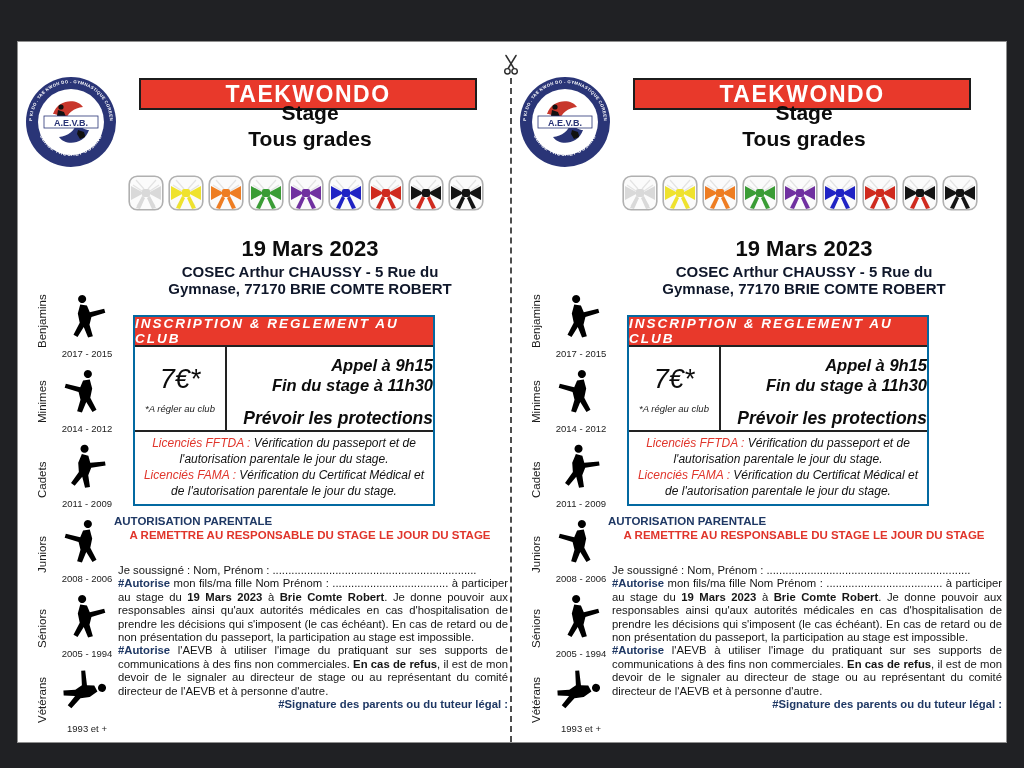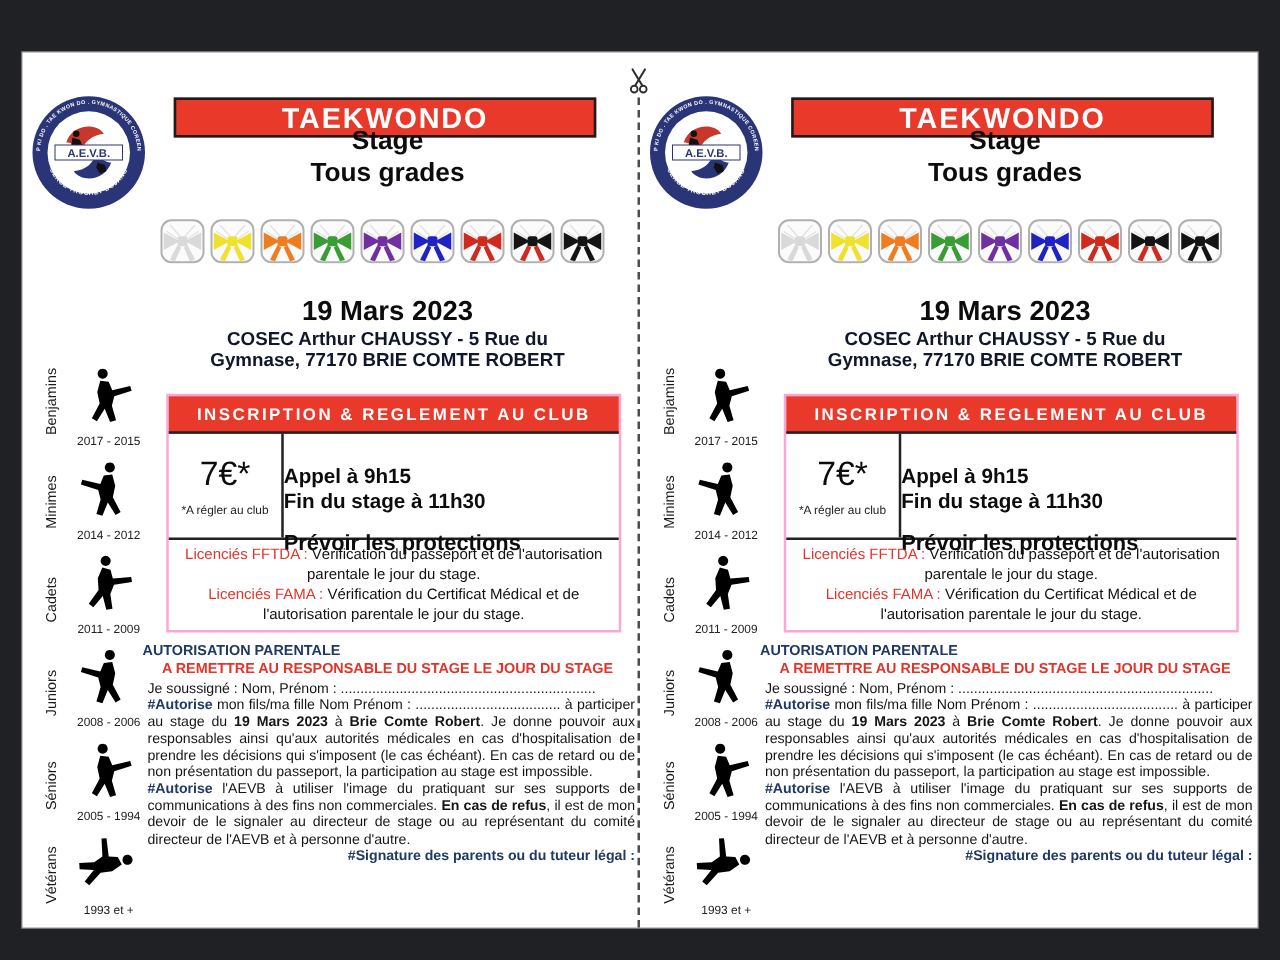--- a/index.html
+++ b/index.html
@@ -70,52 +70,52 @@
   .cat-fig svg { width:100%; height:100%; fill:#000; }
   .cat:nth-of-type(even) .cat-fig svg { transform:scaleX(-1); }
   .cat:nth-of-type(3) .cat-fig svg { transform:rotate(8deg); }
   .cat:nth-of-type(6) .cat-fig svg { transform:rotate(70deg) scaleX(-1); }
   .cat-years {
     position:absolute; left:0; right:0; bottom:6px; padding-left:12px;
     text-align:center; font-size:9.5px; color:#222;margin-top:16px;
   }
 
   
-  .insc { position:absolute; left:115px; top:273px; width:364px; border:2px solid #f9a8d4; }
+  .insc { position:absolute; left:115px; top:273px; width:302px; border:2px solid #0369a1;font-style:italic; }
   .insc-header {
     height:30px; background:var(--banner-red); border-bottom:2px solid #222;
     display:flex; align-items:center; justify-content:center;
     color:#fff; font-weight:bold; font-size:13.5px; letter-spacing:2px;
   }
   .insc-row2 { display:flex; height:85px; border-bottom:2px solid #222; }
   .price-cell {
     width:92px; border-right:2px solid #222;
     display:flex; flex-direction:column; align-items:center; justify-content:center; gap:8px;
   }
   .price-amount { font-size:27px; color:#0c0c0c; }
   .price-note { font-size:9.5px; color:#222; }
-  .schedule-cell { flex:1; text-align:left; padding-top:24px; }
+  .schedule-cell { flex:1; text-align:right; padding-top:8px; }
   .sched-line { font-weight:bold; font-size:16.5px; line-height:20px; color:#0c0c0c; }
   .sched-protect { font-weight:bold; font-size:17.5px; margin-top:13px; color:#0c0c0c; }
   .license-note {
     padding:3px 6px 5px; text-align:center; font-size:12px; line-height:16px; color:#111;
   }
   .red-label { color:var(--red-text); }
 
   
   .auth-title {
     position:absolute; left:96px; top:473px; width:392px; text-align:left;
     font-weight:bold; font-size:11.5px; color:var(--navy);
   }
   .auth-subtitle {
     position:absolute; left:86px; top:487px; width:412px; text-align:center;
     font-weight:bold; font-size:11.5px; color:var(--red-text);
   }
   .auth-body {
-    position:absolute; left:100px; top:503px; width:390px;
+    position:absolute; left:100px; top:522px; width:390px;
     font-size:11.3px; line-height:13.4px; text-align:justify; color:#151515;
   }
   .auth-body p { margin:0; }
   .tag-navy { color:var(--navy); font-weight:bold; }
   .bold { font-weight:bold; }
   .signature { margin-top:3px; color:var(--navy); font-weight:bold; text-align:right; }
 </style>
 </head>
 <body>
 

